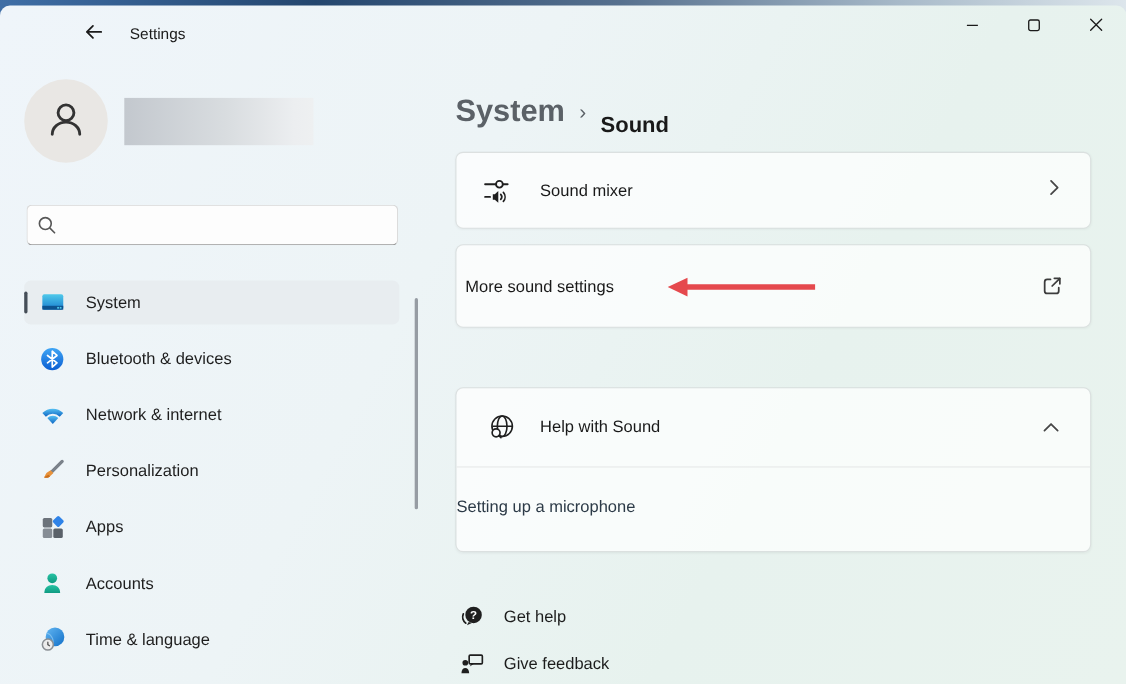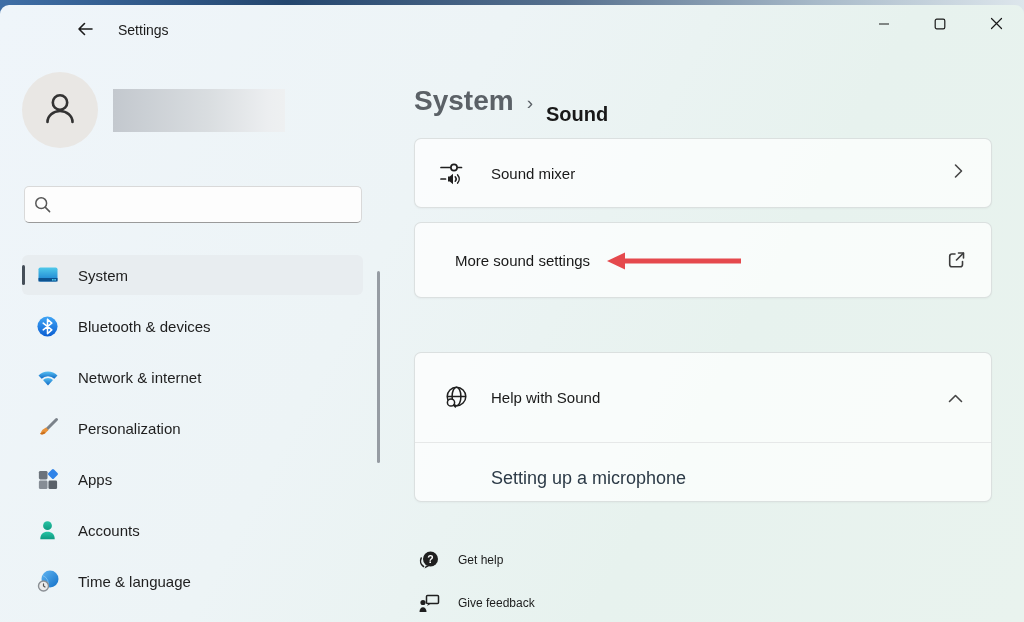--- a/index.html
+++ b/index.html
@@ -52,36 +52,36 @@
   .card { position:absolute; left:414px; width:578px;
     background:rgba(255,255,255,0.72); border:1px solid rgba(140,150,150,0.28);
     border-radius:7px; box-shadow:0 1px 2px rgba(0,0,0,0.035); }
   .card-volume { top:133px; height:70px; display:flex; align-items:center; }
   .vol-icon-wrap { width:30px; margin-left:23px; display:flex; }
   .vol-text { margin-left:23px; }
   .card-title { font-size:15px; color:#191919; }
   .card-sub { font-size:12.5px; color:#5e5e5e; margin-top:3px; }
   .chev-right { position:absolute; right:28px; top:50%; transform:translateY(-50%); }
   .card-more { top:217px; height:76px; display:flex; align-items:center; }
-  .more-label { margin-left:40px; font-size:15px; color:#191919; }
+  .more-label { margin-left:8px; font-size:15px; color:#191919; }
   .annot-arrow { position:absolute; left:192px; top:29px; }
   .ext-icon-wrap { position:absolute; right:24px; top:50%; transform:translateY(-50%); display:flex; }
   .card-help { top:347px; height:150px; }
-  .help-row1 { height:90px; display:flex; align-items:center; position:relative;
+  .help-row1 { height:72px; display:flex; align-items:center; position:relative;
     border-bottom:1px solid #e6e8e8; cursor:pointer; }
   .help-icon-wrap { width:28px; margin-left:28px; display:flex; }
   .help-title { margin-left:20px; font-size:15px; color:#191919; }
   .chev-up { position:absolute; right:28px; top:50%; transform:translateY(-50%); }
   .help-row2 { height:71px; display:flex; align-items:center; }
-  .help-link { margin-left:76px; font-size:18px; color:#2c3a47; cursor:pointer; }
+  .help-link { font-size:15px; color:#2c3a47; cursor:pointer; }
   .footer-row { position:absolute; left:414px; height:28px; display:flex; align-items:center; cursor:pointer; }
   .footer-row.get-help { top:541px; }
   .footer-row.give-feedback { top:584px; }
   .footer-icon-wrap { width:24px; margin-left:3px; display:flex; justify-content:center; }
-  .footer-label { margin-left:17px; font-size:12px; color:#1c1c1c; }
+  .footer-label { margin-left:17px; font-size:15px; color:#1c1c1c; }
 </style>
 </head>
 <body>
 
 <div class="window">
 
   <div class="titlebar">
     <div class="back-btn">
       <span>
         <svg width="20" height="20" viewBox="0 0 20 20">

